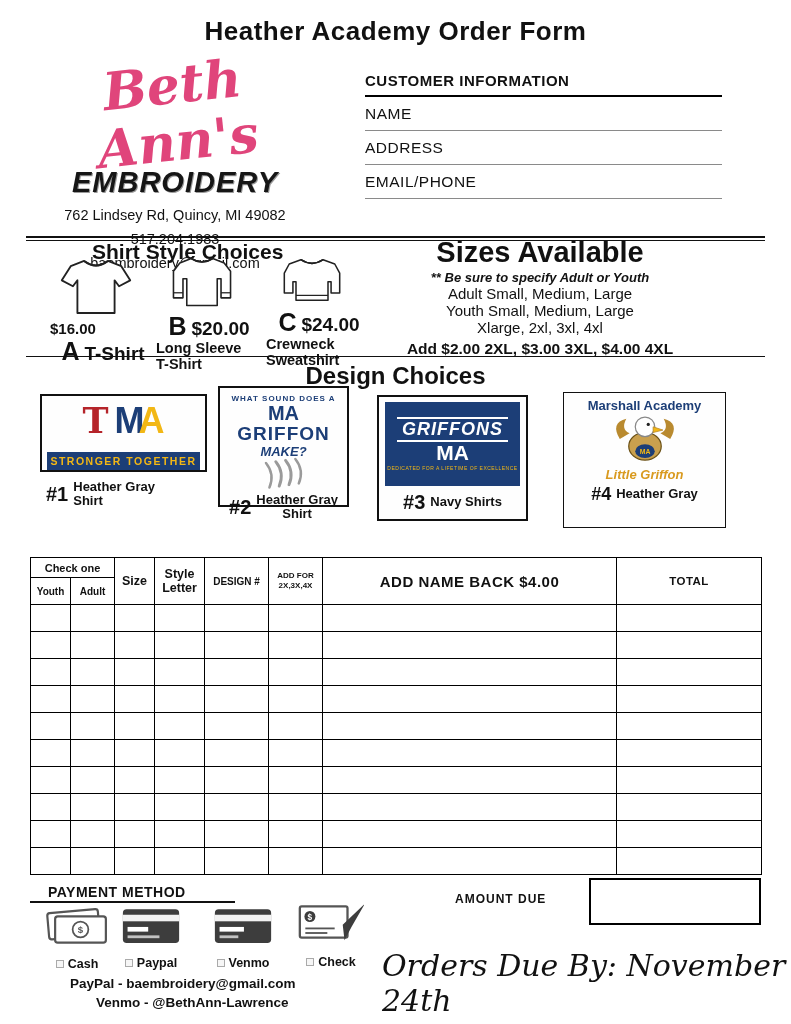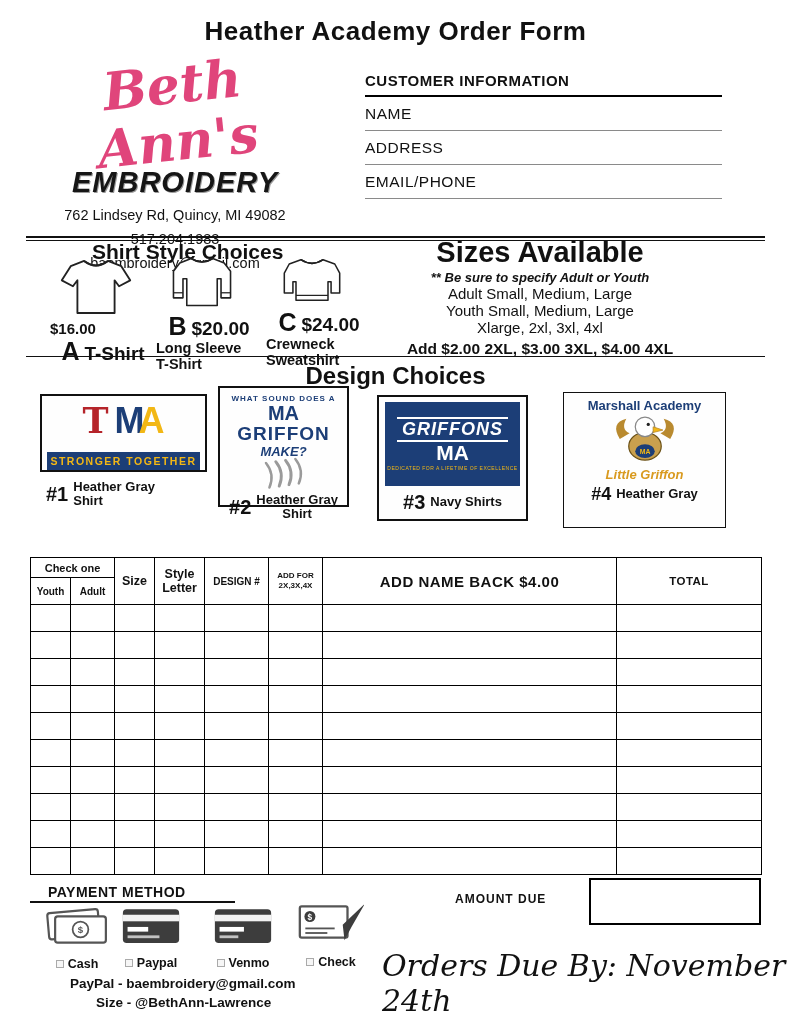--- a/index.html
+++ b/index.html
@@ -489,15 +489,15 @@
       <span class="pay-box"></span>
       <span class="pay-label">Check</span>
     </div>
   </div>
 
   <div class="amount-label">AMOUNT DUE</div>
   <div class="amount-box"></div>
 
   <div class="orders-due">Orders Due By: November 24th</div>
   <div class="pp-line">PayPal  -  baembroidery@gmail.com</div>
-  <div class="vm-line">Size  -  @BethAnn-Lawrence</div>
+  <div class="vm-line">Venmo  -  @BethAnn-Lawrence</div>
 
 </div>
 
 </body></html>

